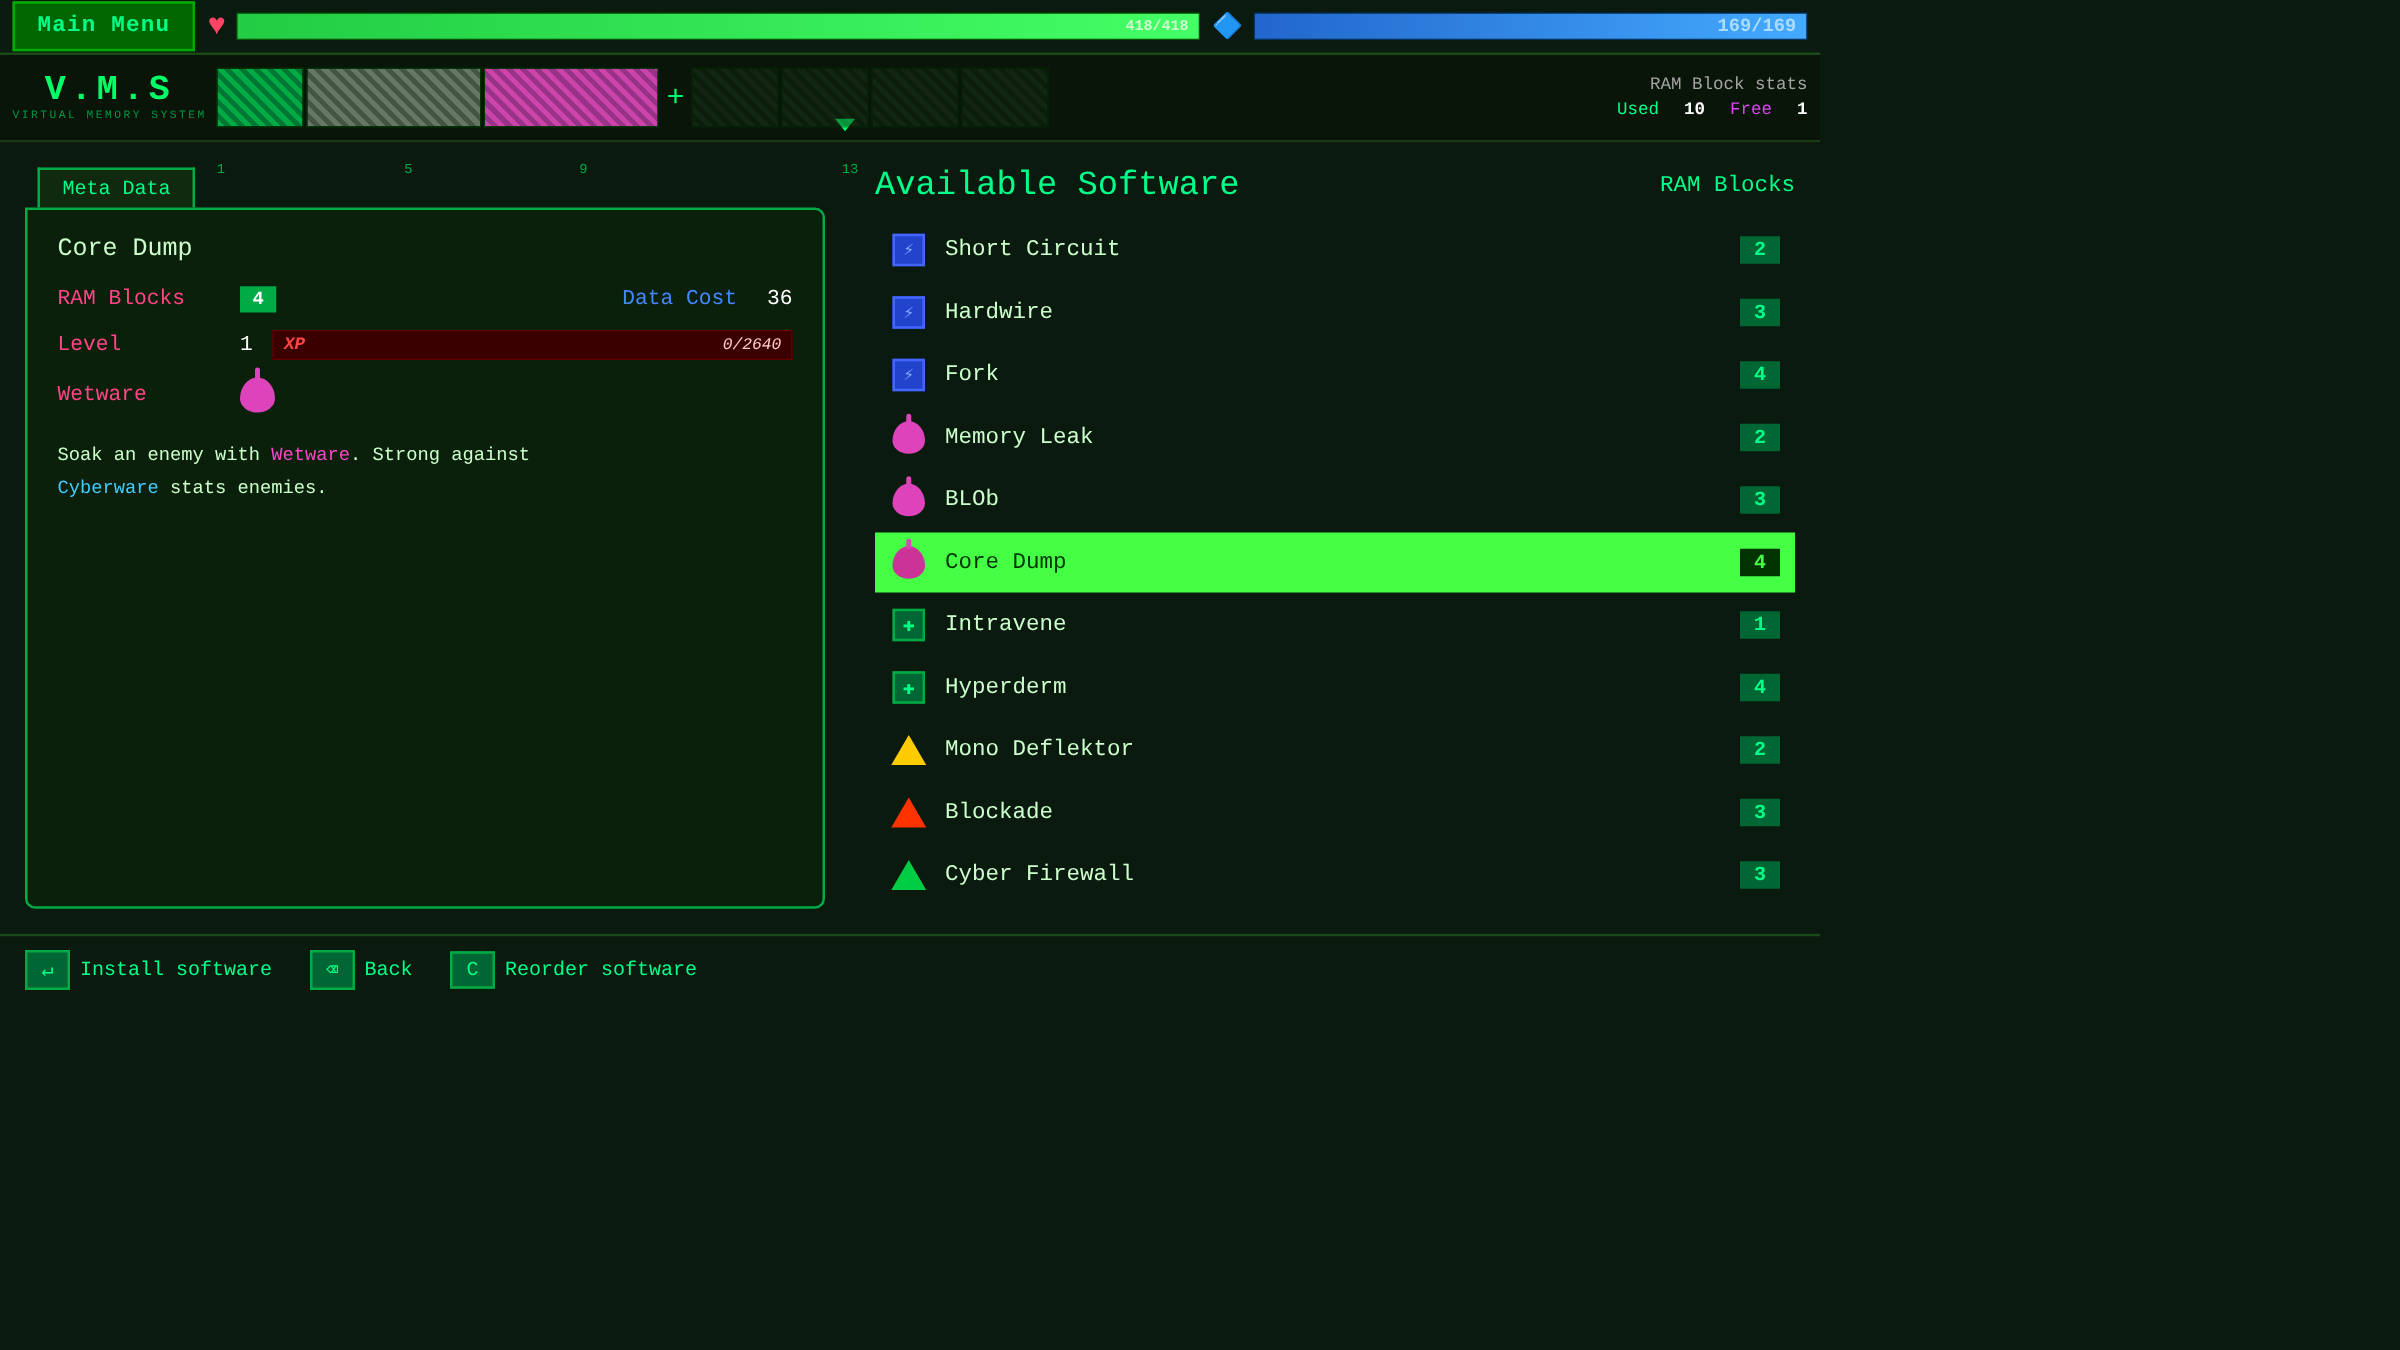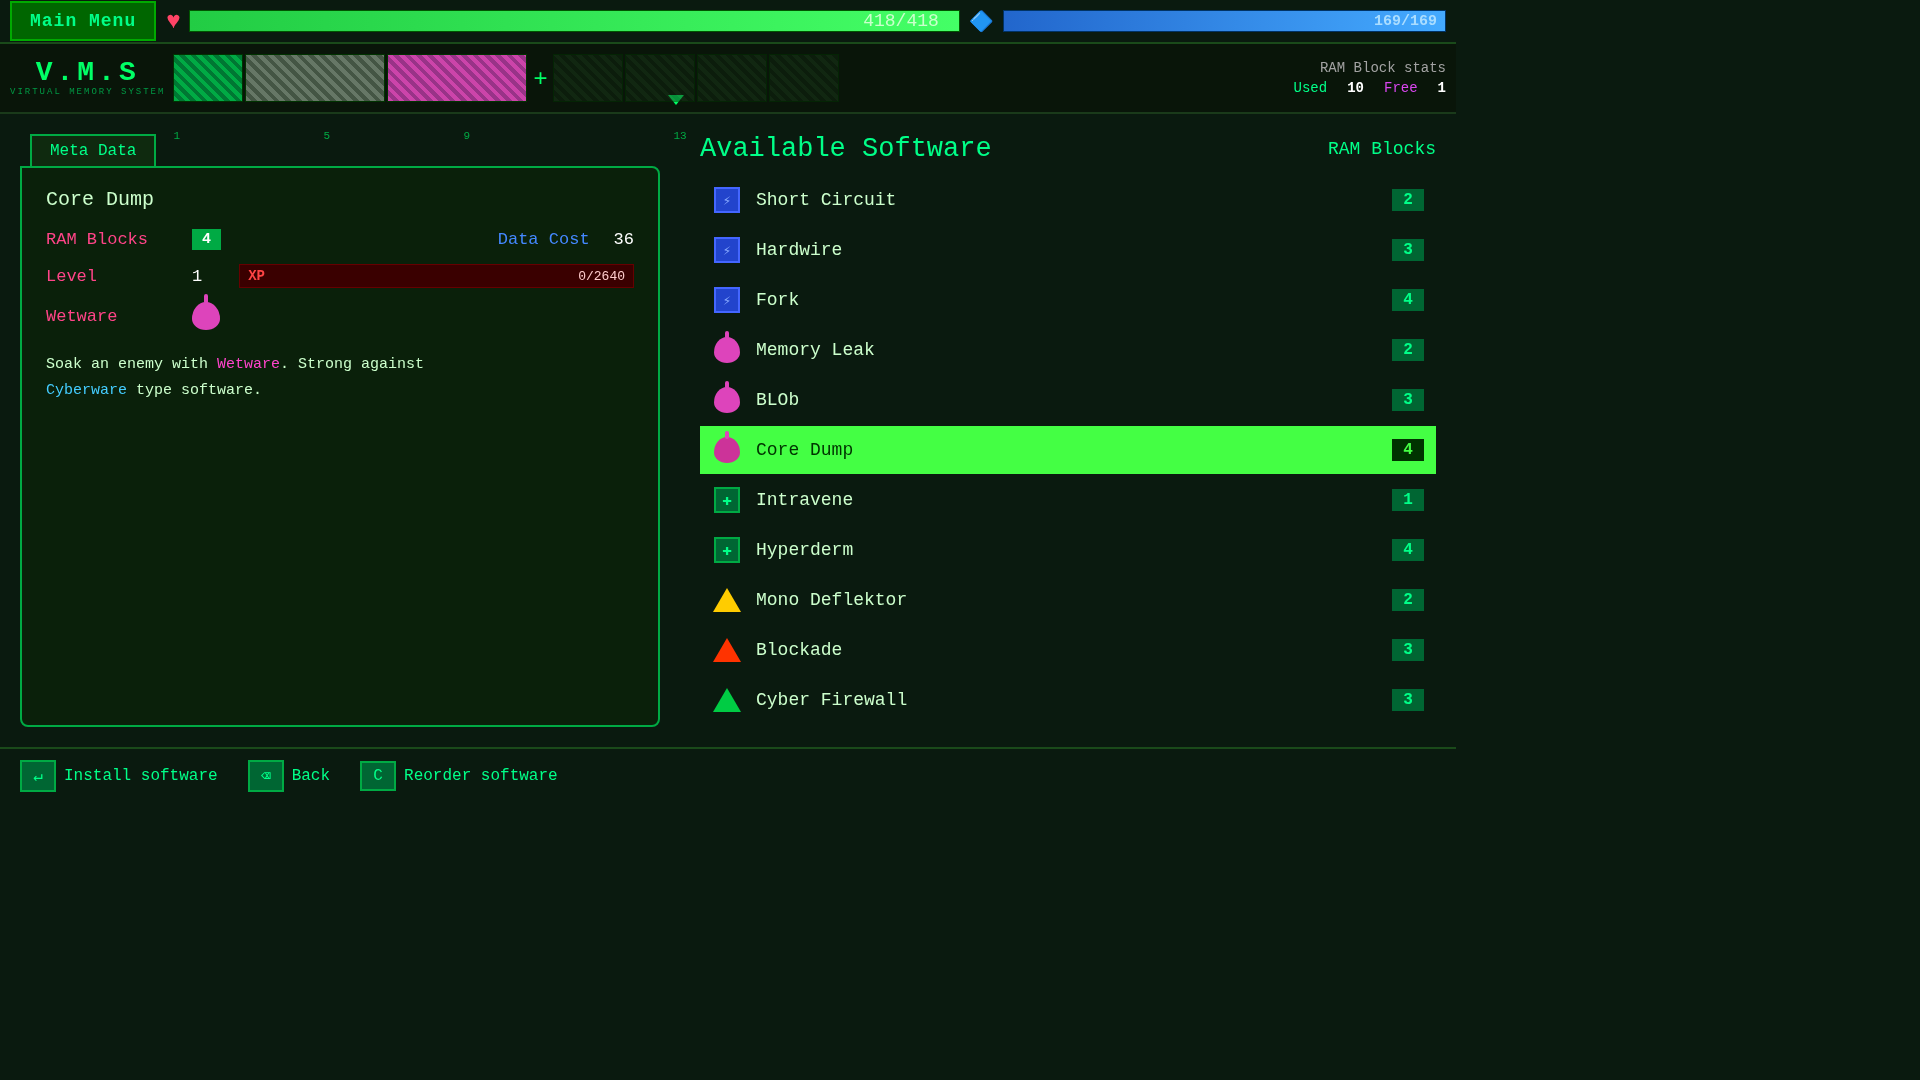--- a/index.html
+++ b/index.html
@@ -49,26 +49,26 @@
       background: #003300;
       border: 1px solid #005500;
       position: relative;
     }
     .hp-bar-fill {
       height: 100%;
       background: linear-gradient(90deg, #22cc44, #44ff66);
     }
     .hp-text {
       position: absolute;
-      right: 20px;
+      right: 8px;
       top: 50%;
       transform: translateY(-50%);
       color: #ccffcc;
-      font-size: 18px;
-      font-weight: normal;
+      font-size: 12px;
+      font-weight: bold;
       font-family: 'Courier New', monospace;
     }
     .mana-bar-container {
       display: flex;
       align-items: center;
       gap: 8px;
       flex: 0.6;
     }
     .mana-icon {
       color: #44aaff;
@@ -300,21 +300,22 @@
       font-family: 'Courier New', monospace;
       font-size: 17px;
       margin-left: 8px;
     }
     .xp-bar-wrapper {
       flex: 1;
       height: 24px;
       background: #3a0000;
       border: 1px solid #660000;
       position: relative;
-      margin-left: 21px;
+      margin-left: 0;
+      font-style: italic;
     }
     .xp-bar-fill {
       width: 0%;
       height: 100%;
       background: #cc2222;
     }
     .xp-label {
       position: absolute;
       left: 8px;
       top: 50%;
@@ -619,21 +620,21 @@
         </div>
       </div>
 
       <div class="meta-row">
         <span class="meta-label">Wetware</span>
         <span class="wetware-icon"></span>
       </div>
 
       <div class="description-text">
         <span>Soak an enemy with </span><span class="highlight-wetware">Wetware</span><span>. Strong against</span><br>
-        <span class="highlight-cyberware">Cyberware</span><span> type software.</span>
+        <span class="highlight-cyberware">Cyberware</span><span> stats enemies.</span>
       </div>
     </div>
   </div>
 
   <div class="software-panel">
     <div class="software-header">
       <span class="software-title">Available Software</span>
       <span class="ram-blocks-header">RAM Blocks</span>
     </div>
 

